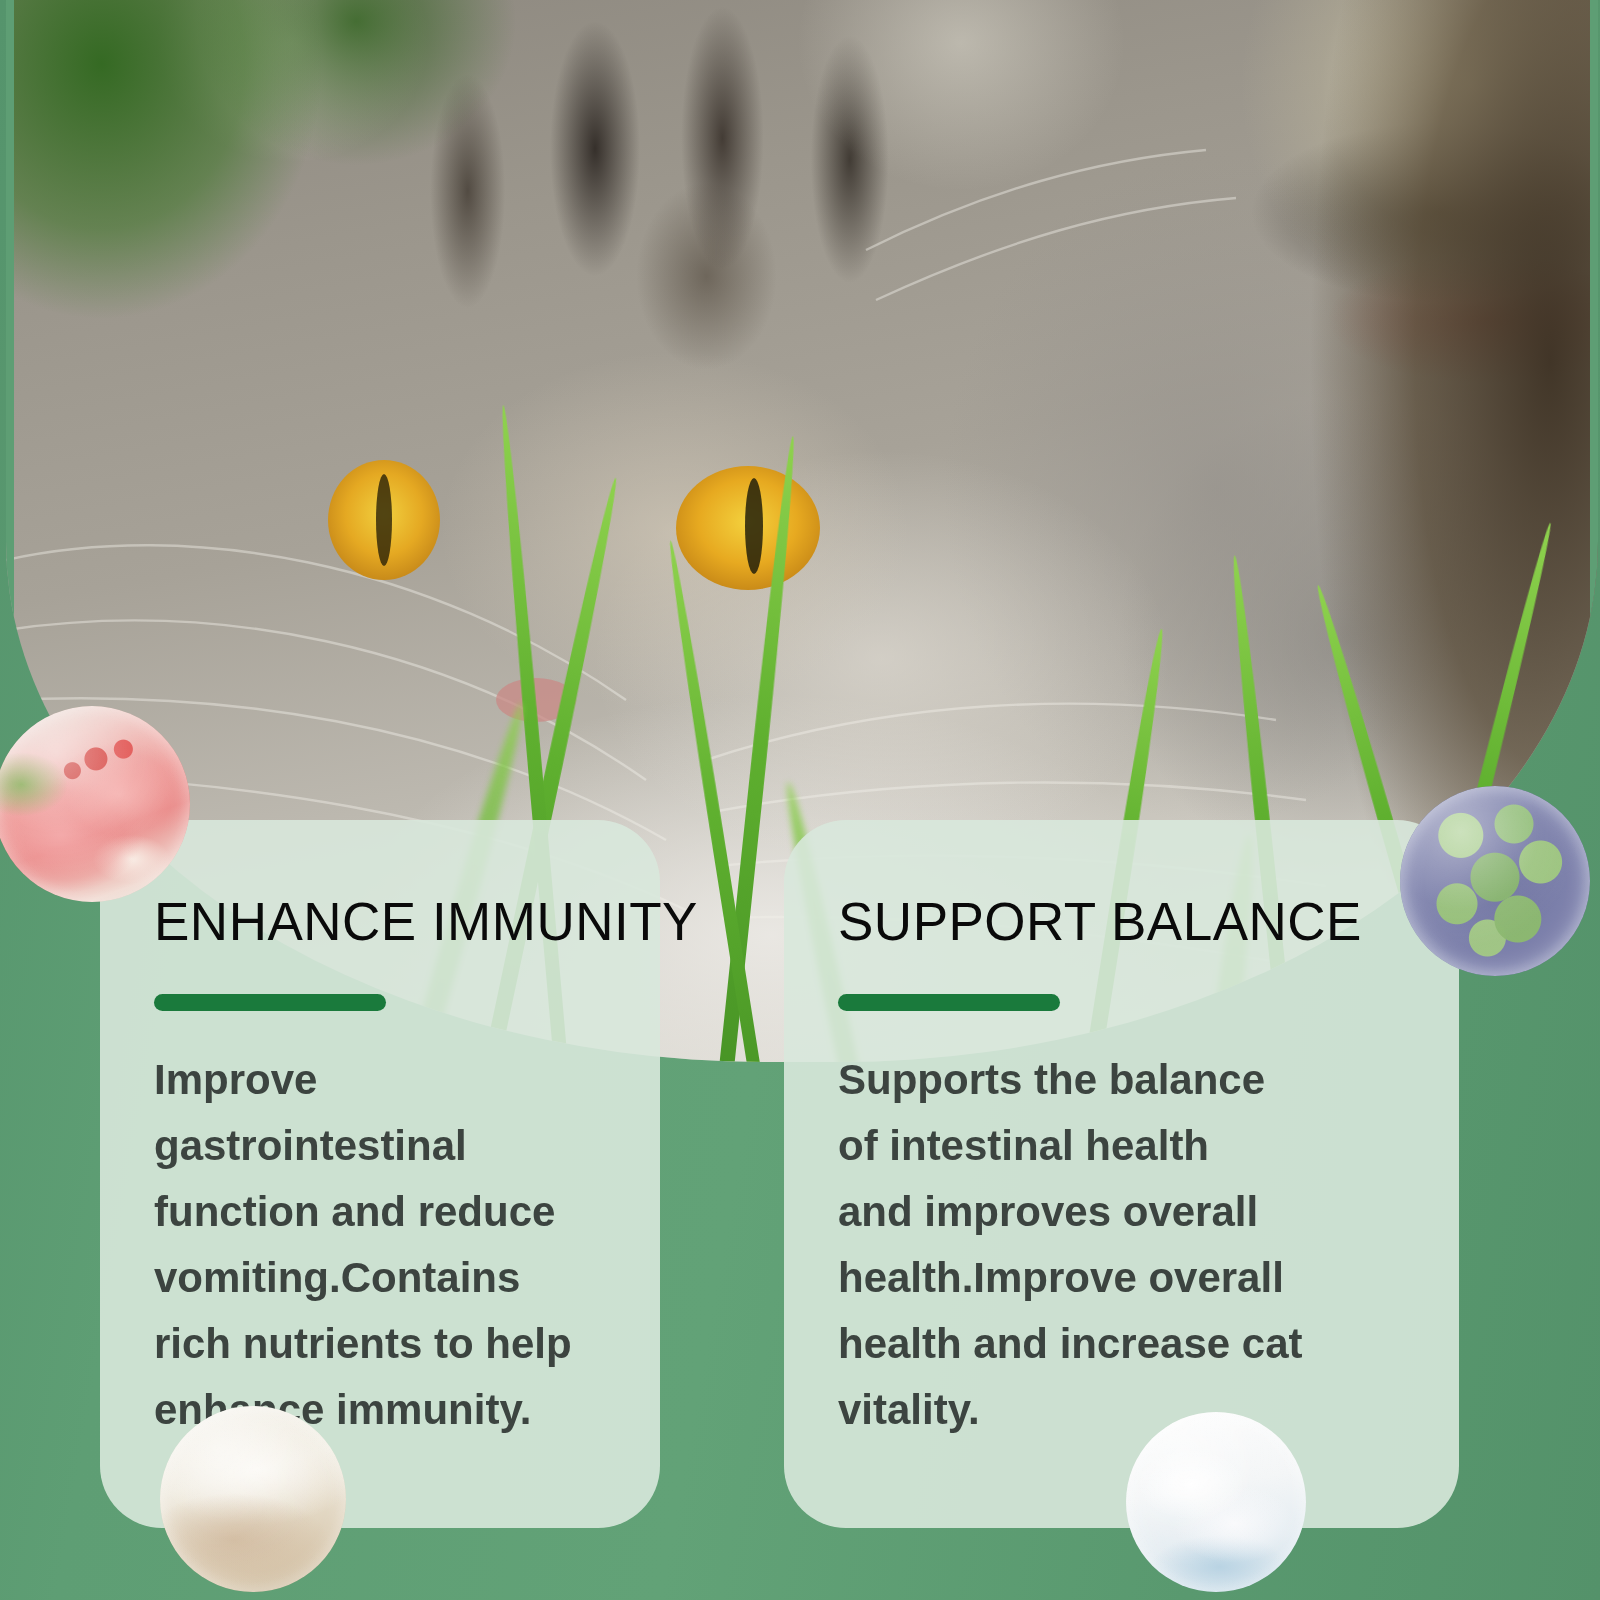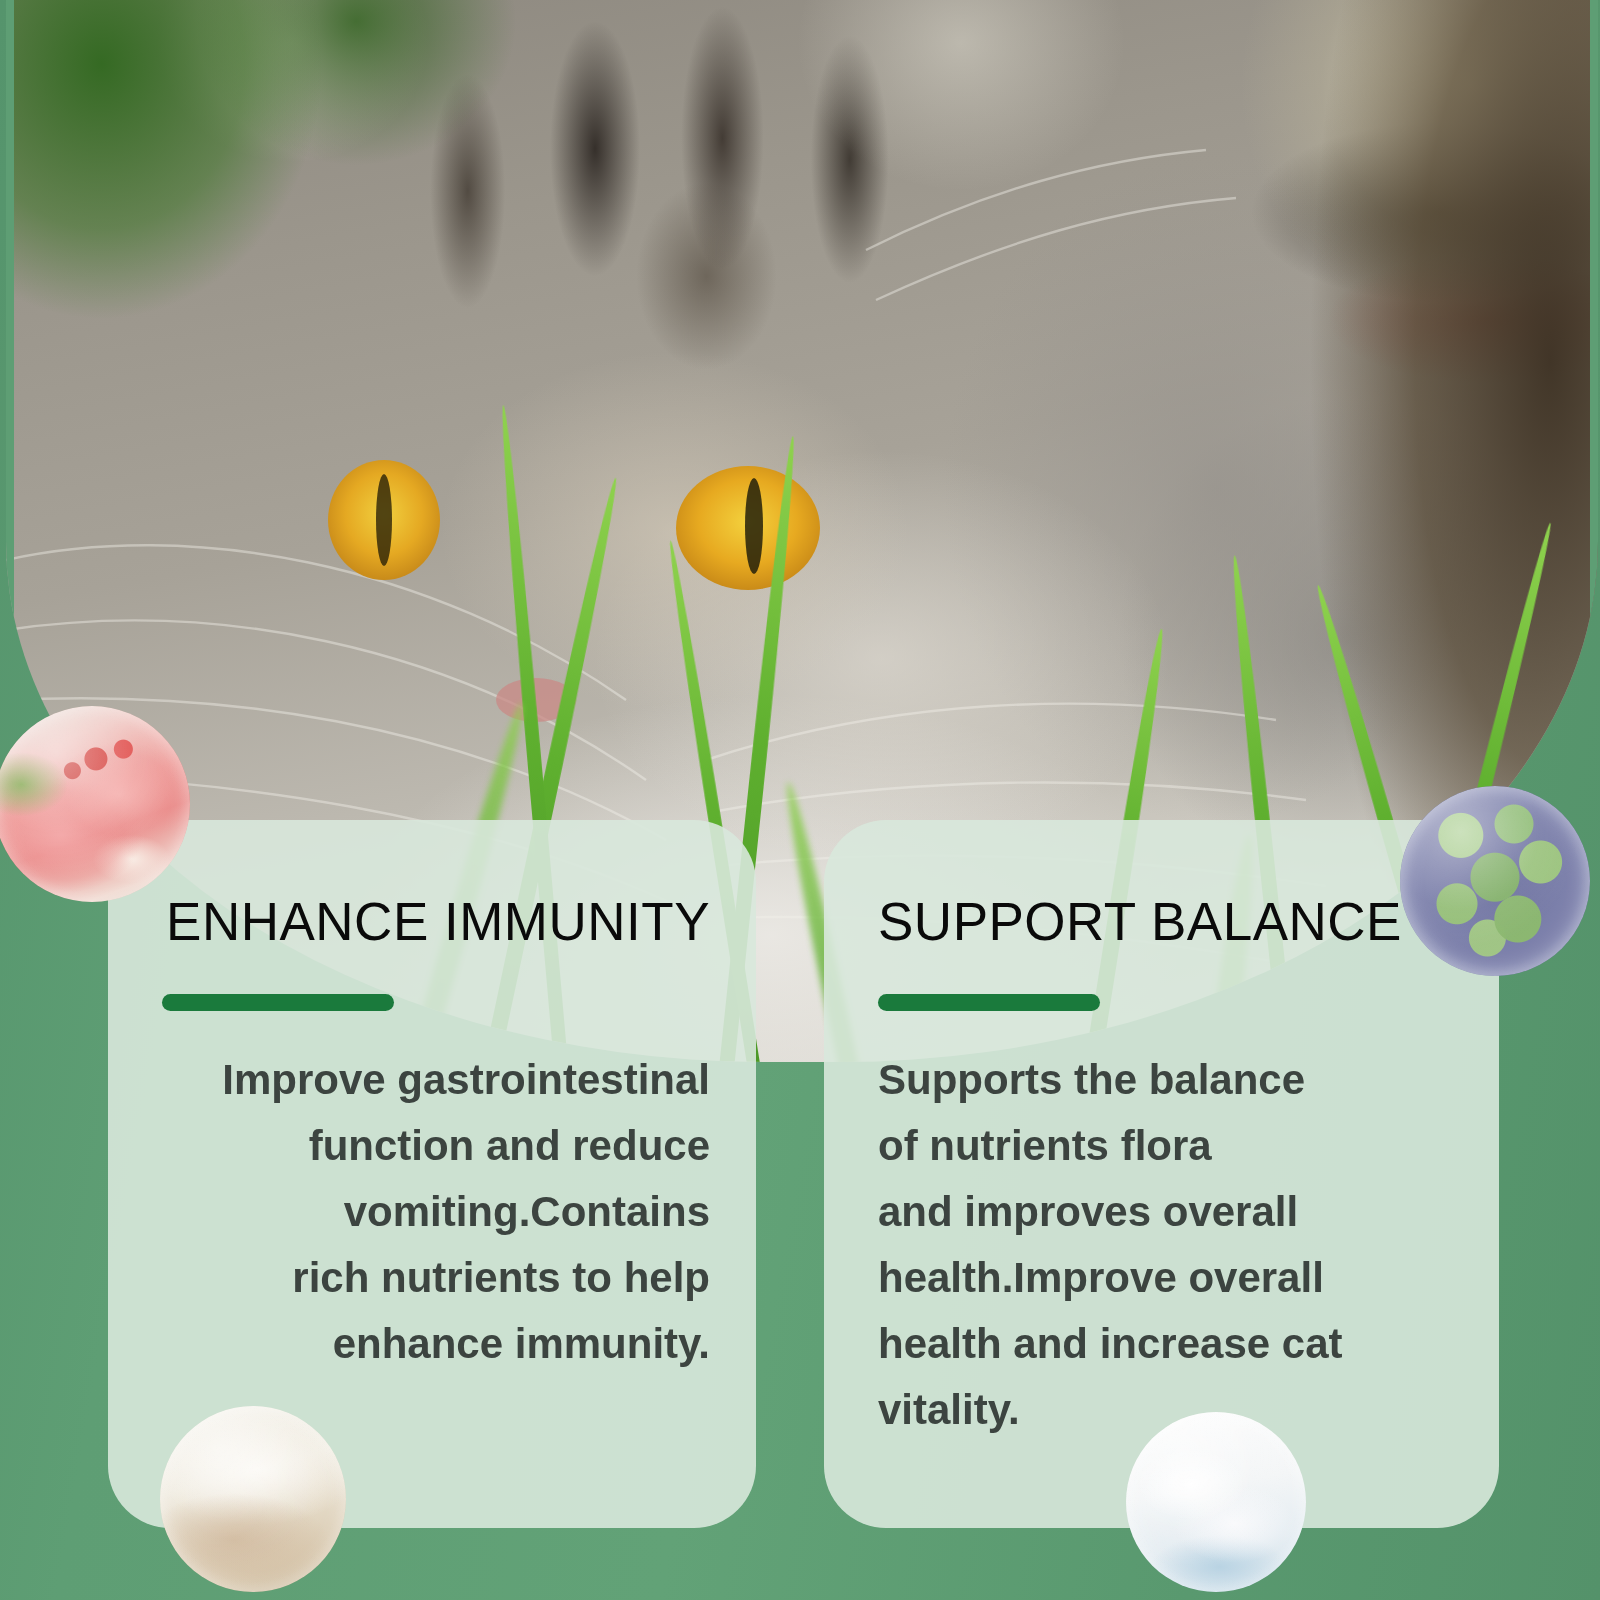--- a/index.html
+++ b/index.html
@@ -172,22 +172,22 @@
   
   .card {
     position: absolute;
     top: 820px;
     height: 708px;
     background: rgba(216,232,219,0.90);
     border-radius: 62px;
     box-sizing: border-box;
     padding: 74px 46px 0 54px;
   }
-  .card-left  { left: 108px;  width: 648px; text-align: right; }
-  .card-right { left: 824px;  width: 675px; }
+  .card-left  { left: 100px;  width: 560px; }
+  .card-right { left: 784px;  width: 675px; }
 
   .card-title {
     margin: 0;
     font-size: 53px;
     font-weight: 400;
     letter-spacing: 0.5px;
     color: #0a0a0a;
     line-height: 1.05;
     white-space: nowrap;
   }
@@ -280,21 +280,21 @@
 function and reduce
 vomiting.Contains
 rich nutrients to help
 enhance immunity.</p>
   </div>
 
   <div class="card card-right layer-cards">
     <h2 class="card-title">SUPPORT BALANCE</h2>
     <div class="accent-bar"></div>
     <p class="card-body">Supports the balance
-of nutrients flora
+of intestinal health
 and improves overall
 health.Improve overall
 health and increase cat
 vitality.</p>
   </div>
 
   <div class="badge badge-meat layer-badges">
     <div class="badge-glass"></div>
   </div>
   <div class="badge badge-bio layer-badges">

